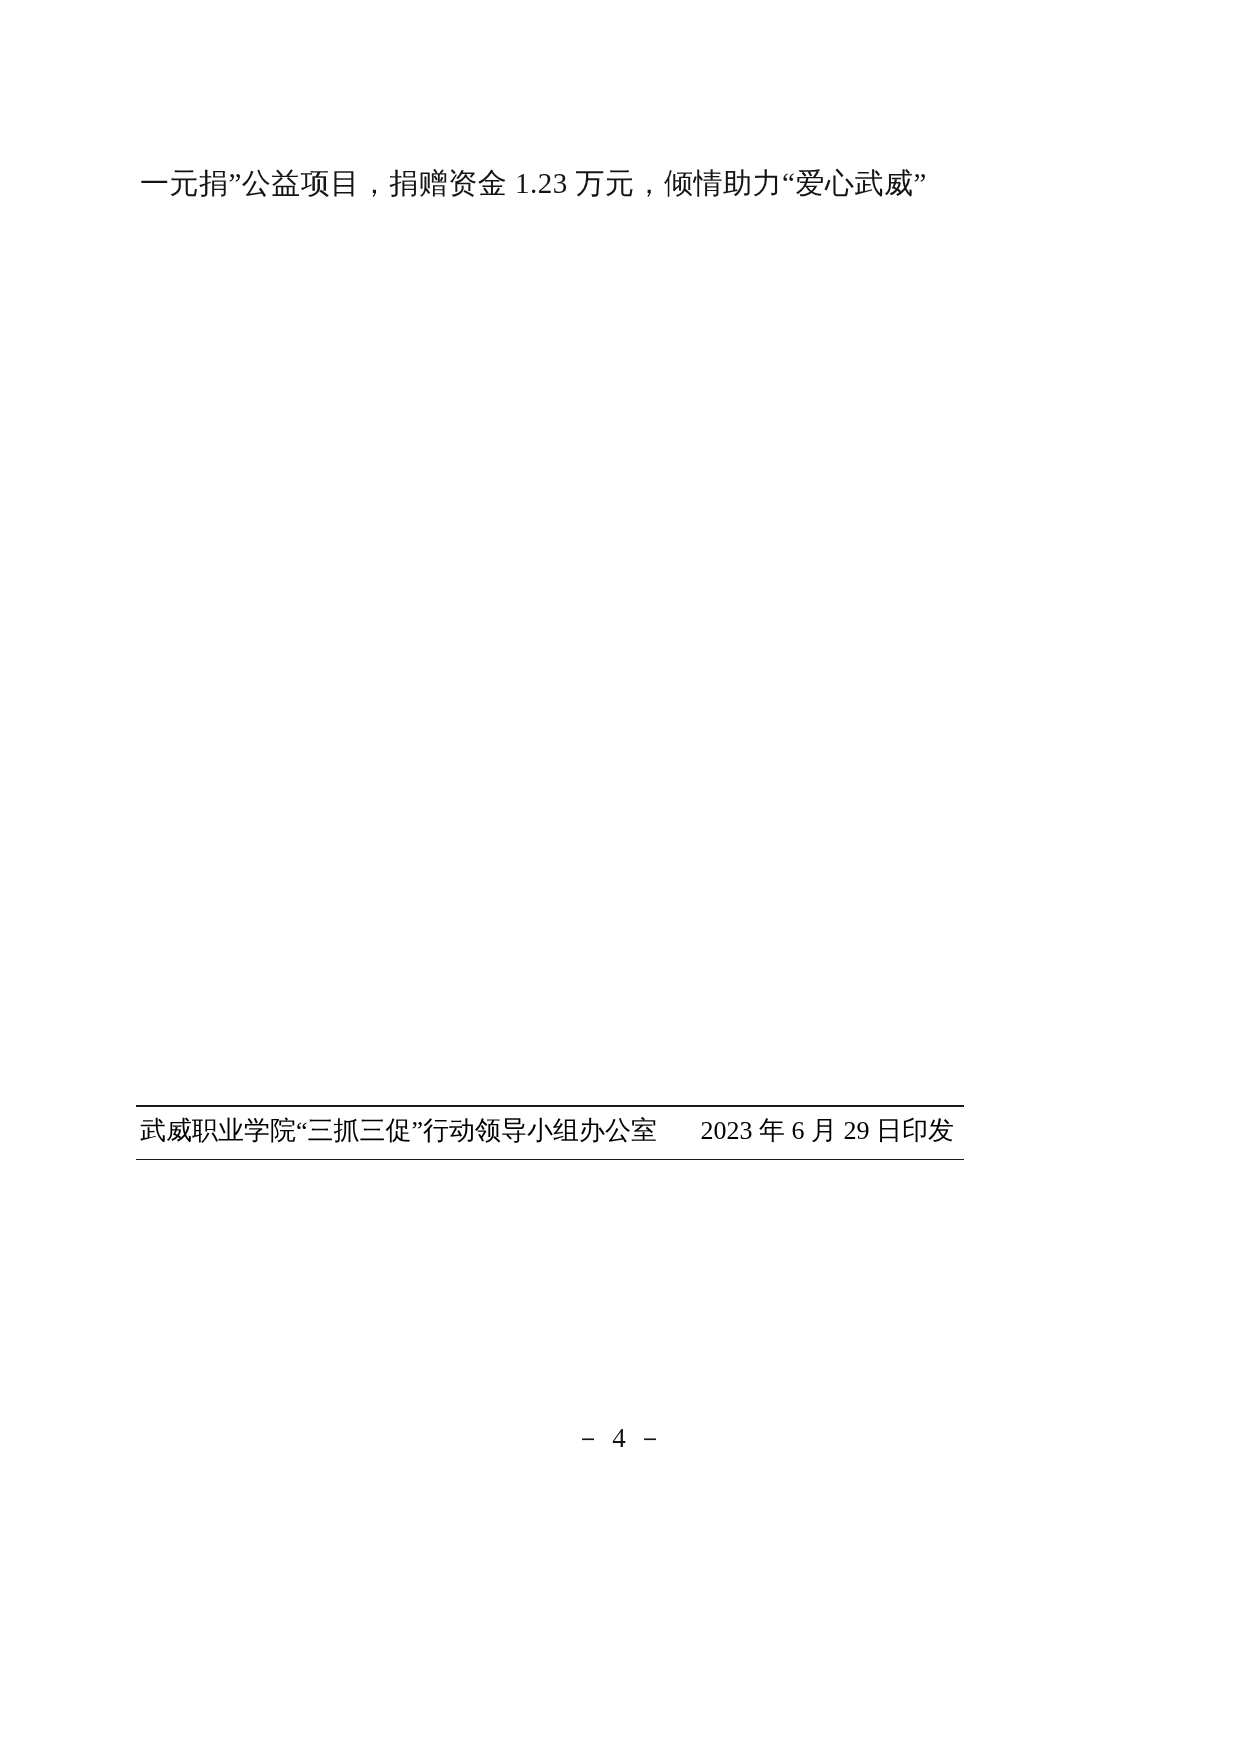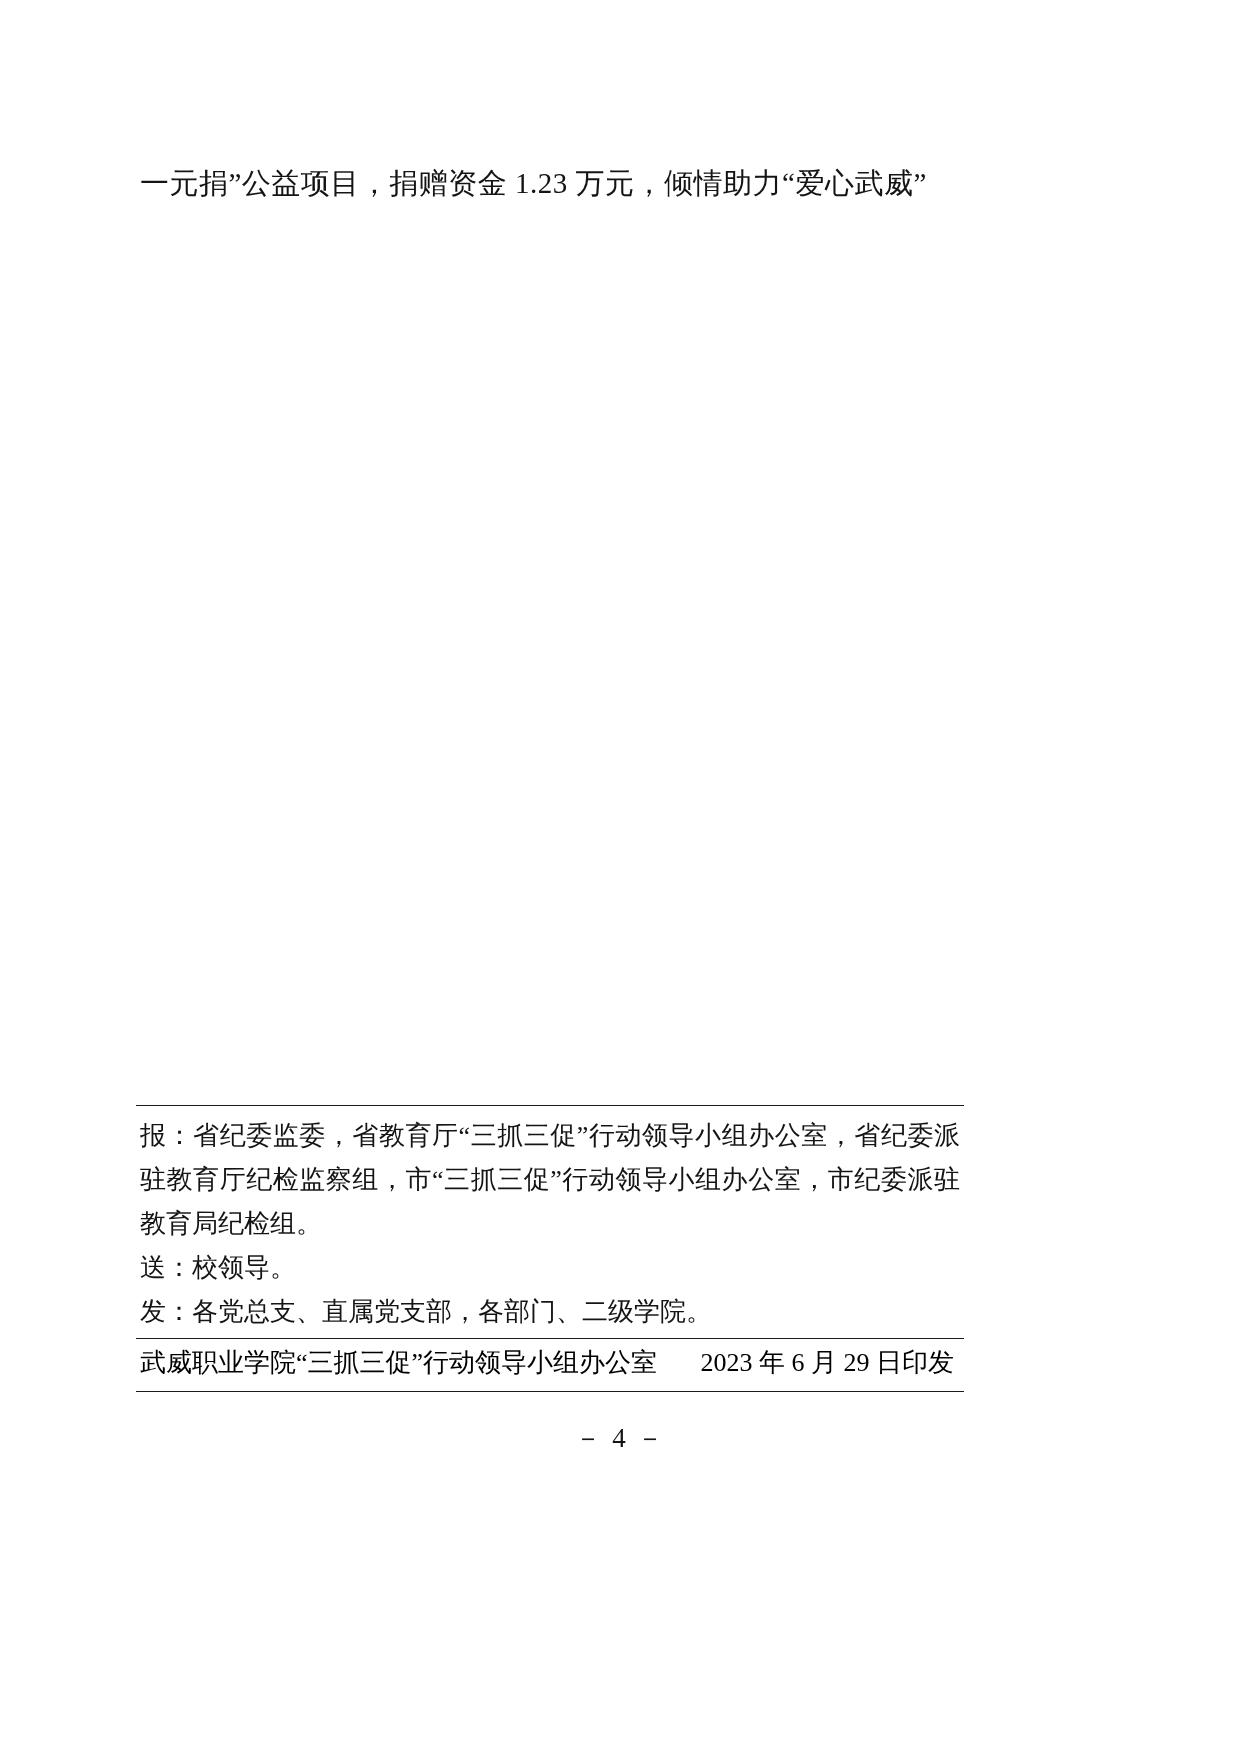--- a/index.html
+++ b/index.html
@@ -99,31 +99,20 @@
   <div class="body-text">
     <p>
       <span class="para-line">一元捐”公益项目，捐赠资金 1.23 万元，倾情助力“爱心武威”</span>
     </p>
   </div>
 
   <div class="footer-block">
 
     <div class="rule"></div>
 
-    <div class="dist-list">
-      <div class="dist-row justified">
-        <span>报：</span><span>省纪委监委，省教育厅“三抓三促”行动领导小组办公室，省纪委派驻教育厅纪检监察组，市“三抓三促”行动领导小组办公室，市纪委派驻教育局纪检组。</span>
-      </div>
-      <div class="dist-row">
-        <span>送：</span><span>校领导。</span>
-      </div>
-      <div class="dist-row">
-        <span>发：</span><span>各党总支、直属党支部，各部门、二级学院。</span>
-      </div>
-    </div>
 
     <div class="rule thin"></div>
 
     <div class="issuer-row">
       <span class="issuer-left">武威职业学院“三抓三促”行动领导小组办公室</span>
       <span class="issuer-right">2023 年 6 月 29 日印发</span>
     </div>
 
     <div class="rule thin"></div>
 

